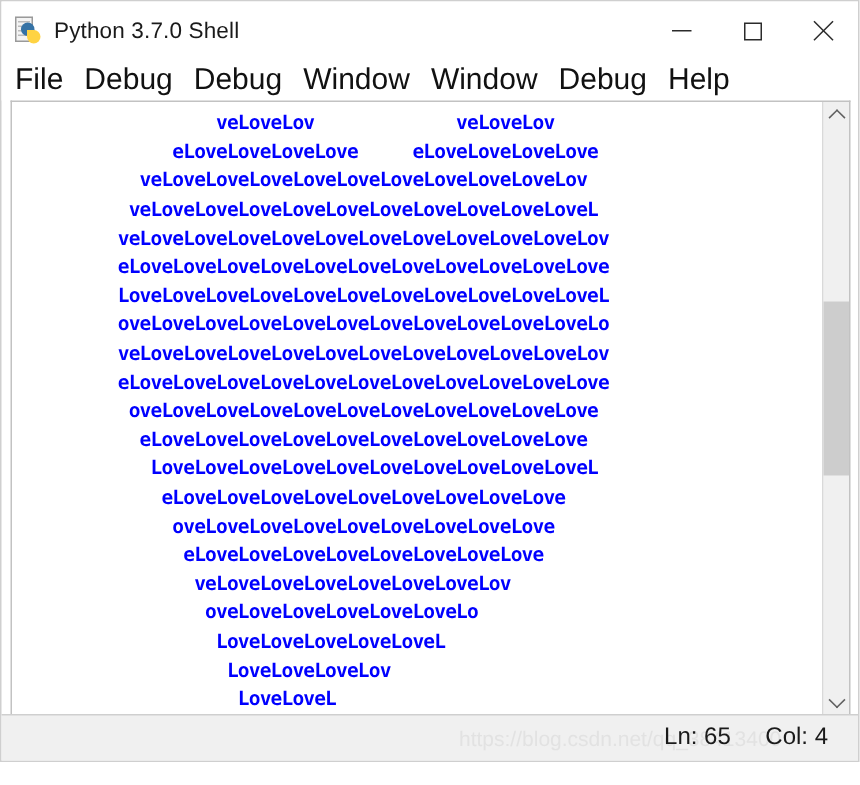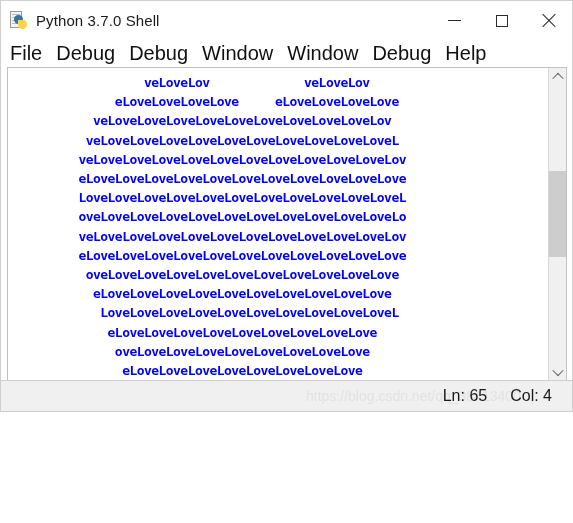--- a/index.html
+++ b/index.html
@@ -11,21 +11,21 @@
     width: 573px;
     height: 523px;
     overflow: hidden;
     font-family: "Liberation Sans", sans-serif;
     -webkit-font-smoothing: antialiased;
   }
 
   .window {
     position: relative;
     width: 573px;
-    height: 412px;
+    height: 508px;
     box-sizing: border-box;
     background: #ffffff;
     border: 1px solid #cfcfcf;
     display: flex;
     flex-direction: column;
   }
 
   
   .titlebar {
     height: 39px;

